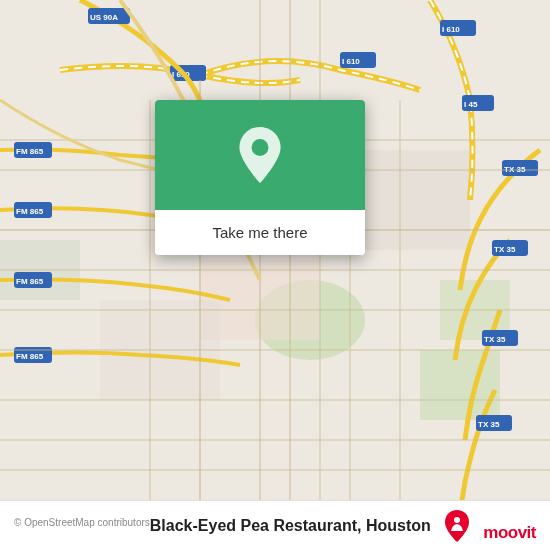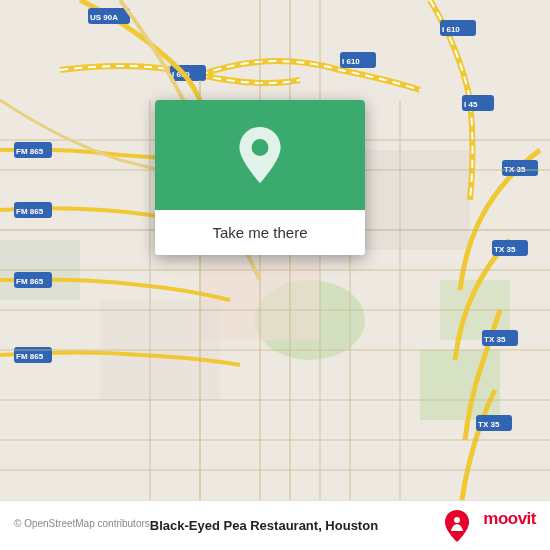--- a/index.html
+++ b/index.html
@@ -91,33 +91,33 @@
       padding: 0 14px;
       border-top: 1px solid #e0e0e0;
     }
 
     #restaurant-info {
       display: flex;
       flex-direction: row;
     }
 
     #restaurant-name {
-      font-size: 13px;
+      font-size: 16px;
       font-weight: 600;
       color: #222;
     }
 
     #osm-credit {
       font-size: 10px;
       color: #888;
     }
 
     #moovit-logo {
       display: flex;
-      align-items: flex-start;
+      align-items: flex-end;
       gap: 12px;
     }
 
     #moovit-text {
       font-size: 17px;
       font-weight: 700;
       color: #e8002d;
       letter-spacing: -0.5px;
     }
   </style>

